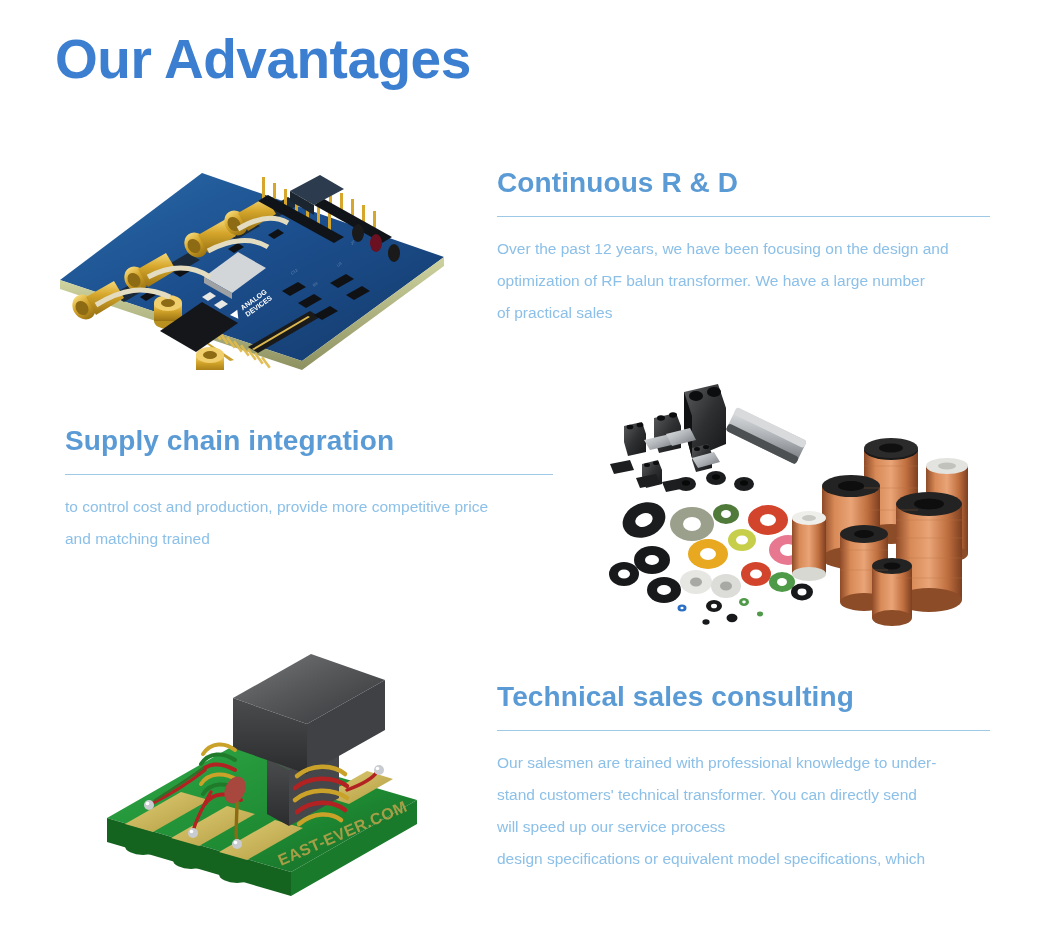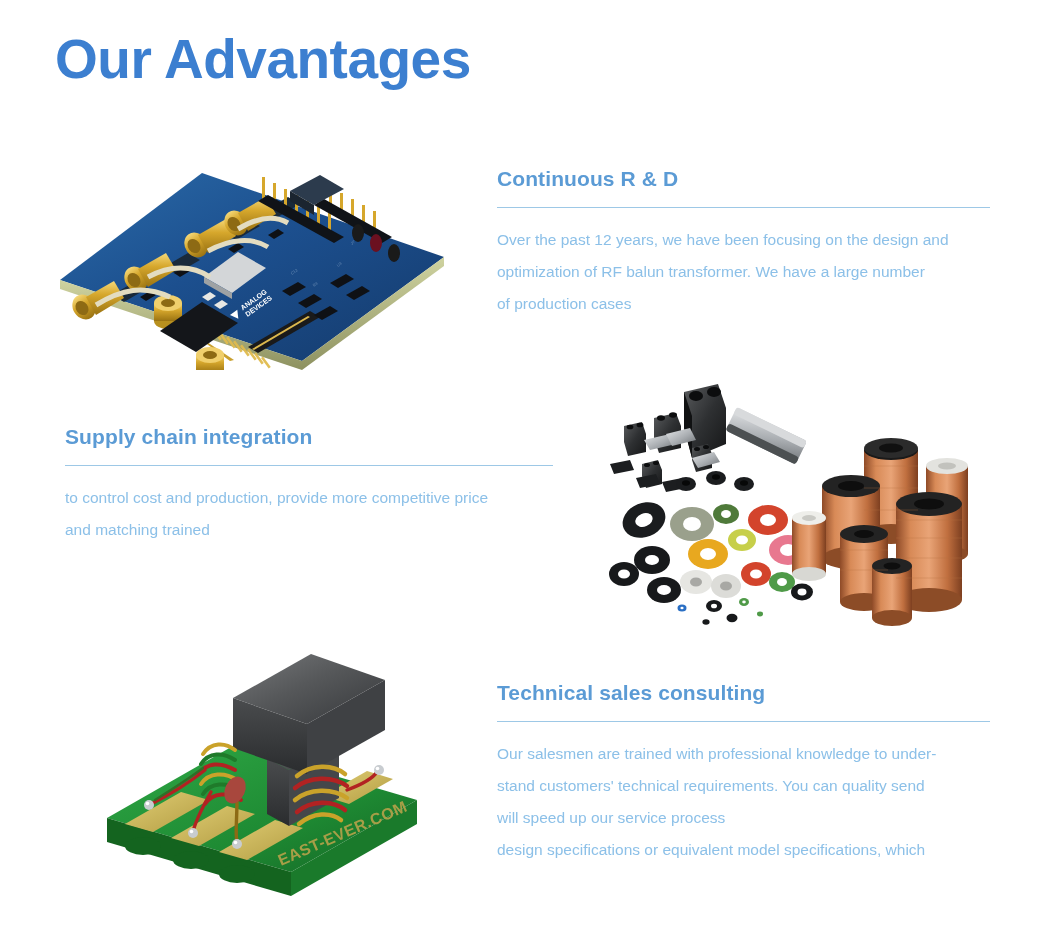--- a/index.html
+++ b/index.html
@@ -27,21 +27,21 @@
     font-weight: 700;
     letter-spacing: -0.5px;
     color: #3c7fd0;
     line-height: 1.15;
     white-space: nowrap;
   }
 
   
   .txt-block { position: absolute; }
   .txt-heading {
-    font-size: 21px;
+    font-size: 28px;
     font-weight: 700;
     color: #5b9bd5;
     letter-spacing: 0.1px;
     line-height: 1.2;
     white-space: nowrap;
   }
   .txt-divider {
     height: 1px;
     background: #9dc8e6;
     margin-top: 16px;
@@ -228,21 +228,21 @@
       </g>
     </svg>
   </div>
 
   <div class="txt-block" id="block-rd">
     <div class="txt-heading">Continuous R &amp; D</div>
     <div class="txt-divider"></div>
     <div class="txt-body">
       <p>Over the past 12 years, we have been focusing on the design and</p>
       <p>optimization of RF balun transformer. We have a large number</p>
-      <p>of production cases</p>
+      <p>of practical sales</p>
     </div>
   </div>
 
   <div class="txt-block" id="block-supply">
     <div class="txt-heading">Supply chain integration</div>
     <div class="txt-divider"></div>
     <div class="txt-body">
       <p>to control cost and production, provide more competitive price</p>
       <p>and matching trained</p>
     </div>
@@ -533,19 +533,19 @@
         <text x="0" y="0" font-family="Liberation Sans, sans-serif" font-size="16" font-weight="700" letter-spacing="0.5" fill="#b6a24a" opacity="0.9">EAST-EVER.COM</text>
       </g>
     </svg>
   </div>
 
   <div class="txt-block" id="block-sales">
     <div class="txt-heading">Technical sales consulting</div>
     <div class="txt-divider"></div>
     <div class="txt-body">
       <p>Our salesmen are trained with professional knowledge to under-</p>
-      <p>stand customers' technical requirements. You can quality send</p>
+      <p>stand customers' technical transformer. You can directly send</p>
       <p>will speed up our service process</p>
       <p>design specifications or equivalent model specifications, which</p>
     </div>
   </div>
 
 </div>
 
 </body></html>

